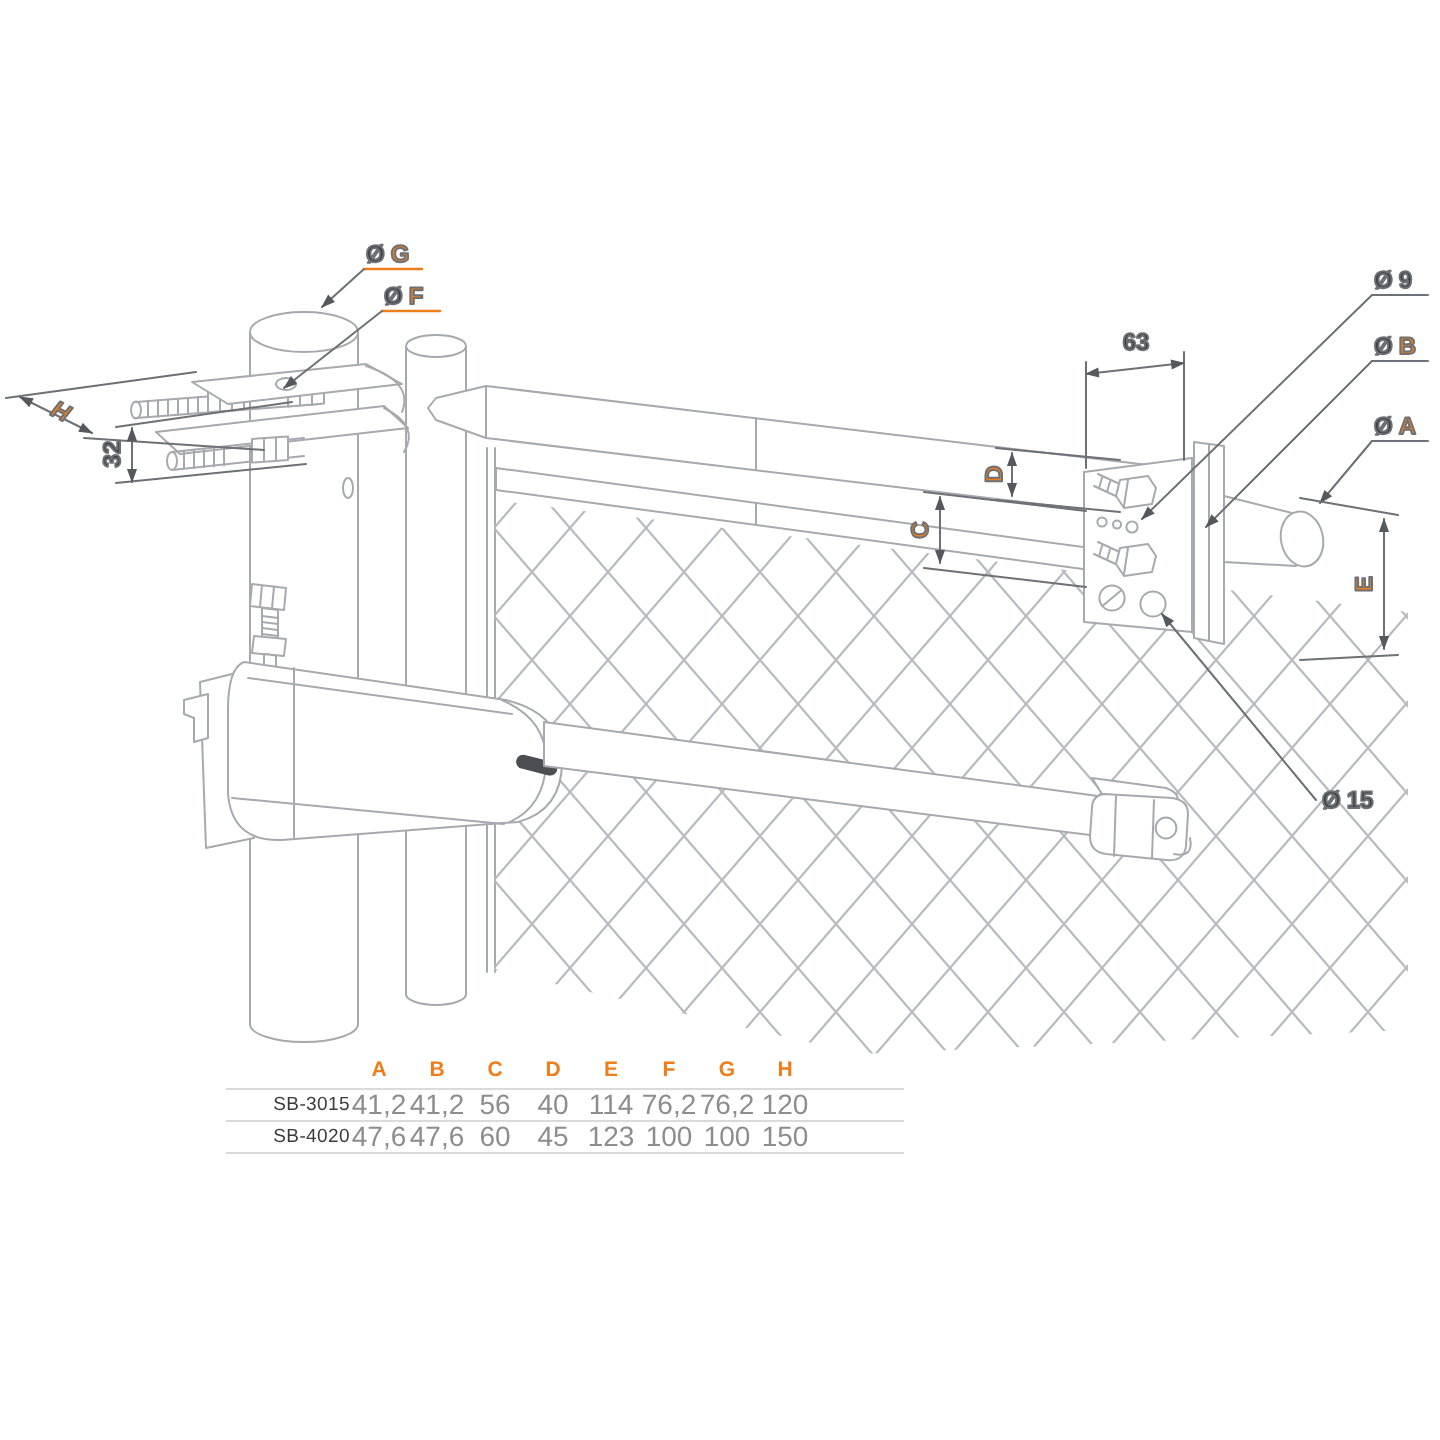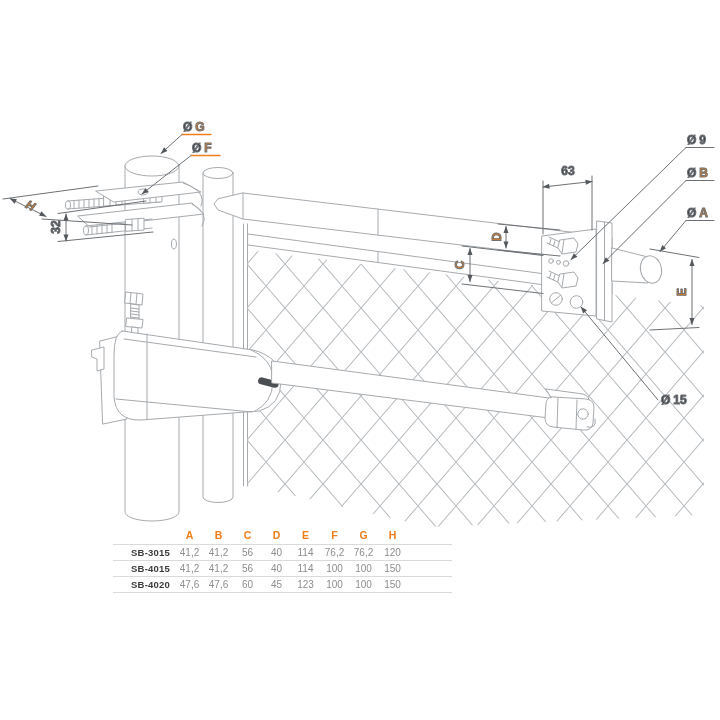--- a/index.html
+++ b/index.html
@@ -9,27 +9,27 @@
   }
   svg{position:absolute;top:0;left:0;}
   .ann-txt{font:bold 12px "Liberation Sans",sans-serif;fill:#3a3e42;}
   .ann-orange{fill:#ef7d1a;}
   .ann-italic{font-style:italic;}
   .spec-table{
     position:absolute;left:113px;top:527px;width:339px;
     border-collapse:collapse;table-layout:fixed;
   }
   .spec-table th,.spec-table td{
-    font-size:10px;height:15px;line-height:15px;padding:0;margin:0;
+    font-size:14px;height:15px;line-height:15px;padding:0;margin:0;
     text-align:center;font-weight:400;color:#8d8d8d;white-space:nowrap;
     font-family:"Liberation Sans",sans-serif;
   }
   .spec-table thead th{color:#ef7d1a;font-weight:700;height:17px;font-size:10.5px;}
   .spec-table td.model{
-    text-align:center;padding-left:13px;font-weight:700;color:#3b3b3b;
+    text-align:right;padding-left:13px;font-weight:400;color:#3b3b3b;
     font-size:9.5px;letter-spacing:.2px;
   }
   .spec-table tbody tr{border-top:1px solid #dadada;}
   .spec-table tbody tr:last-child{border-bottom:1px solid #dadada;}
 </style>
 </head>
 <body>
 
 <svg width="720" height="530" viewBox="0 0 720 530" stroke-linecap="round" stroke-linejoin="round">
   <defs>
@@ -262,32 +262,20 @@
       <td>41,2</td>
       <td>56</td>
       <td>40</td>
       <td>114</td>
       <td>76,2</td>
       <td>76,2</td>
       <td>120</td>
       <td></td>
     </tr>
     <tr>
-      <td class="model">SB-4015</td>
-      <td>41,2</td>
-      <td>41,2</td>
-      <td>56</td>
-      <td>40</td>
-      <td>114</td>
-      <td>100</td>
-      <td>100</td>
-      <td>150</td>
-      <td></td>
-    </tr>
-    <tr>
       <td class="model">SB-4020</td>
       <td>47,6</td>
       <td>47,6</td>
       <td>60</td>
       <td>45</td>
       <td>123</td>
       <td>100</td>
       <td>100</td>
       <td>150</td>
       <td></td>

